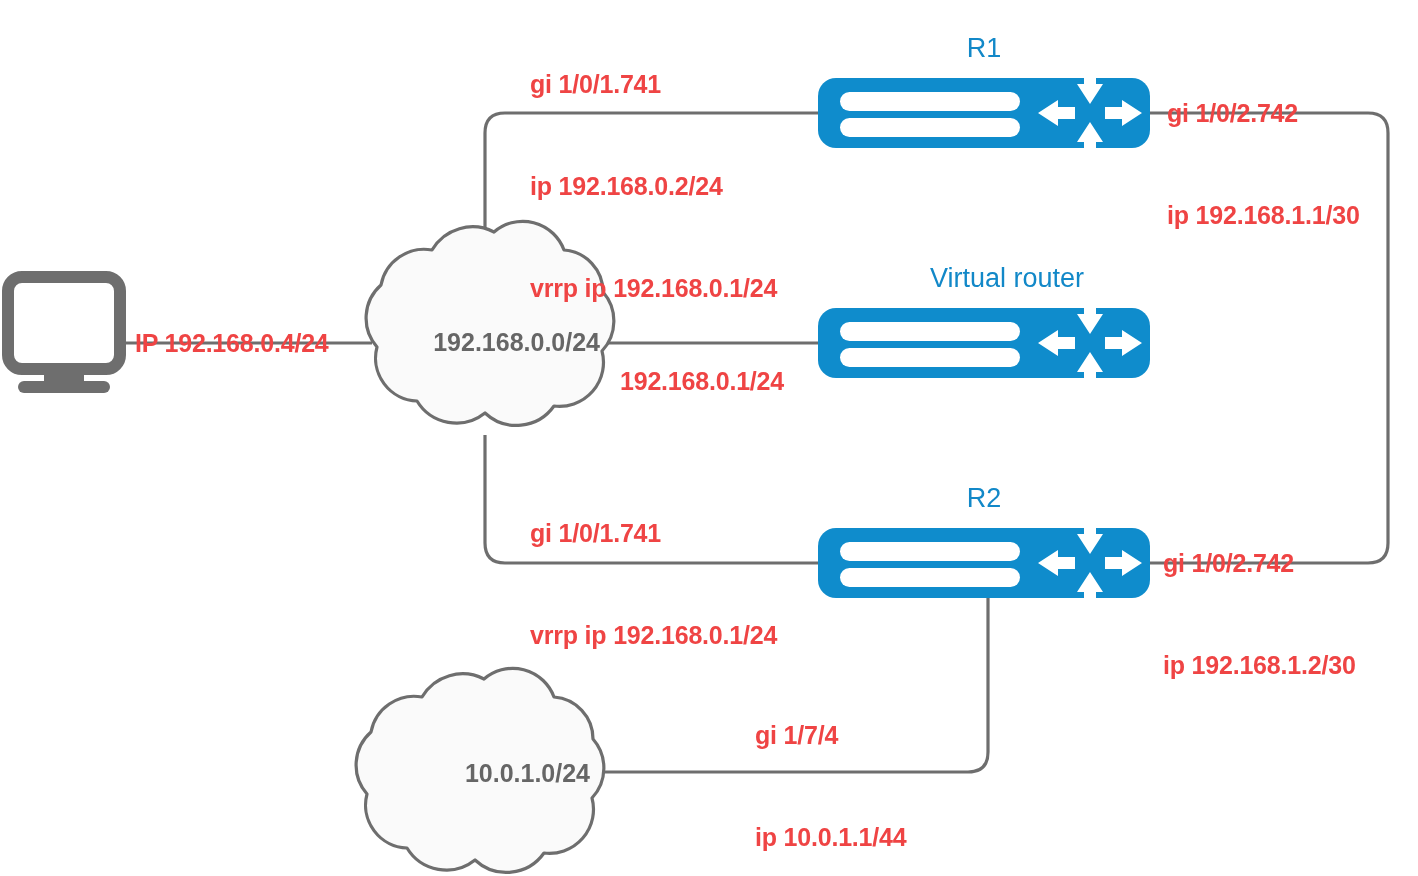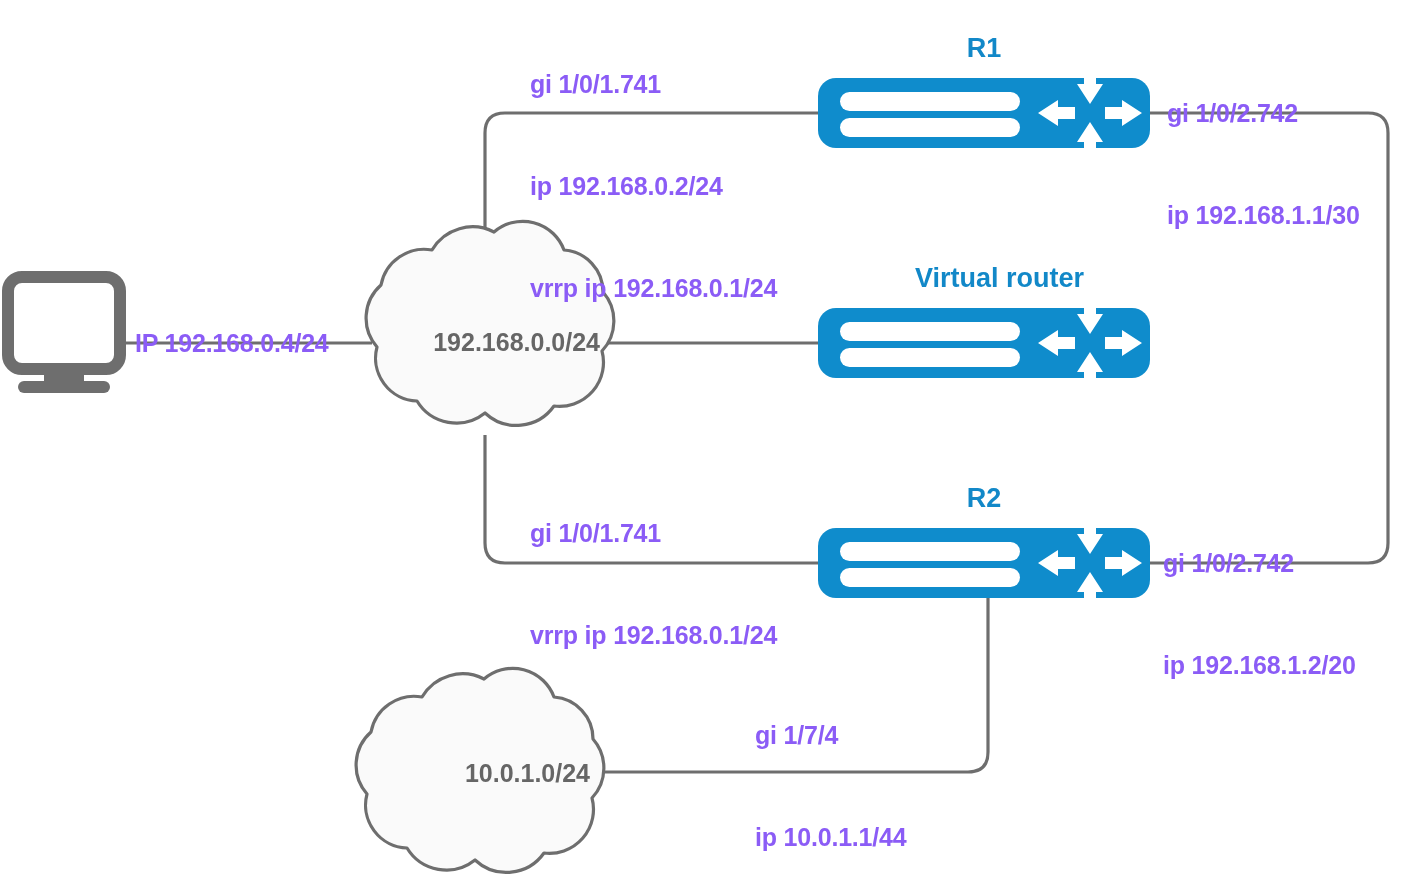--- a/index.html
+++ b/index.html
@@ -22,30 +22,30 @@
     position: absolute;
     top: 0;
     left: 0;
     width: 1418px;
     height: 876px;
   }
   .net-label {
     position: absolute;
     font-family: "Liberation Sans", sans-serif;
     font-weight: bold;
-    color: #8b5cf6;
+    color: #ef4444;
     font-size: 25px;
     line-height: 34px;
     white-space: pre;
     letter-spacing: -0.2px;
   }
   .device-name {
     position: absolute;
     font-family: "Liberation Sans", sans-serif;
-    font-weight: bold;
+    font-weight: normal;
     color: #1288C8;
     font-size: 27px;
     line-height: 32px;
     white-space: pre;
     text-align: center;
   }
   .cloud-label {
     position: absolute;
     font-family: "Liberation Sans", sans-serif;
     font-weight: bold;
@@ -167,29 +167,32 @@
     <div>gi 1/0/1.741</div>
     <div>ip 192.168.0.2/24</div>
     <div>vrrp ip 192.168.0.1/24</div>
   </div>
 
   <div class="net-label" style="left:1167px; top:28px;">
     <div>gi 1/0/2.742</div>
     <div>ip 192.168.1.1/30</div>
   </div>
 
+  <div class="net-label" style="left:620px; top:296px;">
+    <div>192.168.0.1/24</div>
+  </div>
 
   <div class="net-label" style="left:530px; top:448px;">
     <div>gi 1/0/1.741</div>
     <div>vrrp ip 192.168.0.1/24</div>
   </div>
 
   <div class="net-label" style="left:1163px; top:478px;">
     <div>gi 1/0/2.742</div>
-    <div>ip 192.168.1.2/20</div>
+    <div>ip 192.168.1.2/30</div>
   </div>
 
   <div class="net-label" style="left:755px; top:650px;">
     <div>gi 1/7/4</div>
     <div>ip 10.0.1.1/44</div>
   </div>
 
   <div class="device-name" style="left:884px; top:32px; width:200px;">R1</div>
 
   <div class="device-name" style="left:884px; top:262px; width:200px;text-align:right;">Virtual router</div>

